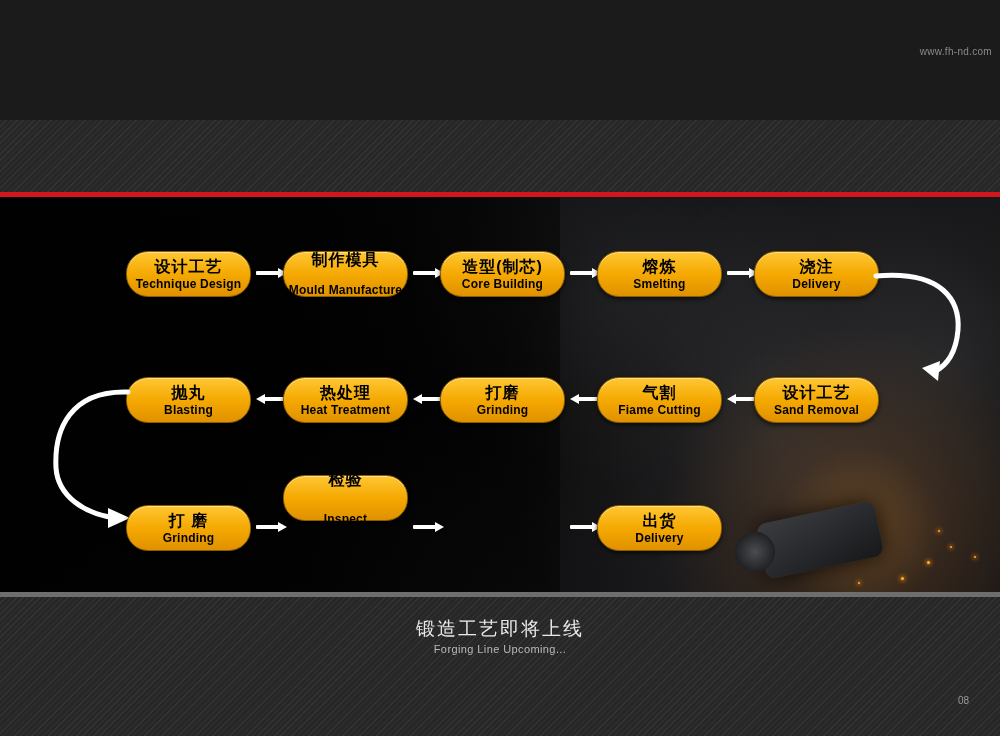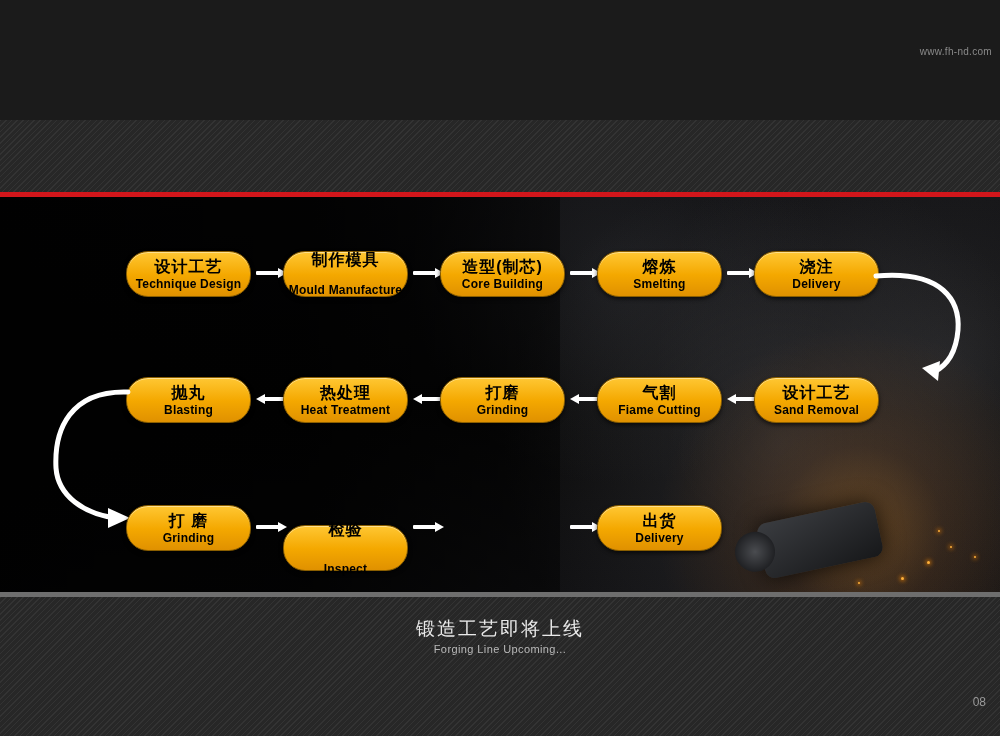--- a/index.html
+++ b/index.html
@@ -69,21 +69,21 @@
   .arrow.right .bar{right:7px;left:0;}
   .arrow.left .bar{left:7px;right:0;}
 
   .curve{position:absolute;}
 
   
   .footer-title{position:absolute;left:0;top:616px;width:1000px;text-align:center;
     color:#e9e9e9;font-size:19px;letter-spacing:2px;}
   .footer-sub{position:absolute;left:0;top:643px;width:1000px;text-align:center;
     color:#b9b9b9;font-size:11px;letter-spacing:.4px;}
-  .page-num{position:absolute;right:14px;top:695px;color:#9a9a9a;font-size:12px;}
+  .page-num{position:absolute;right:31px;top:695px;color:#9a9a9a;font-size:10px;}
 </style>
 </head>
 <body>
 
 <div class="page">
 
   <div class="top-band">
     <div class="site-url">www.fh-nd.com</div>
   </div>
   <div class="hatch hatch-top"></div>
@@ -194,21 +194,21 @@
 
   <div class="node" style="left:126px;top:505px;width:123px;">
     <span class="cn">打 磨</span>
     <span class="en">Grinding</span>
   </div>
   <div class="arrow right" style="left:256px;top:522px;width:31px;">
       <span class="bar"></span>
       <span class="head"></span>
     </div>
 
-  <div class="node" style="left:283px;top:525px;width:123px;gap:22px;">
+  <div class="node" style="left:283px;top:475px;width:123px;gap:22px;">
     <span class="cn">检验</span>
     <span class="en">Inspect</span>
   </div>
   <div class="arrow right" style="left:413px;top:522px;width:31px;">
       <span class="bar"></span>
       <span class="head"></span>
     </div>
 
   <div class="arrow right" style="left:570px;top:522px;width:31px;">
       <span class="bar"></span>

